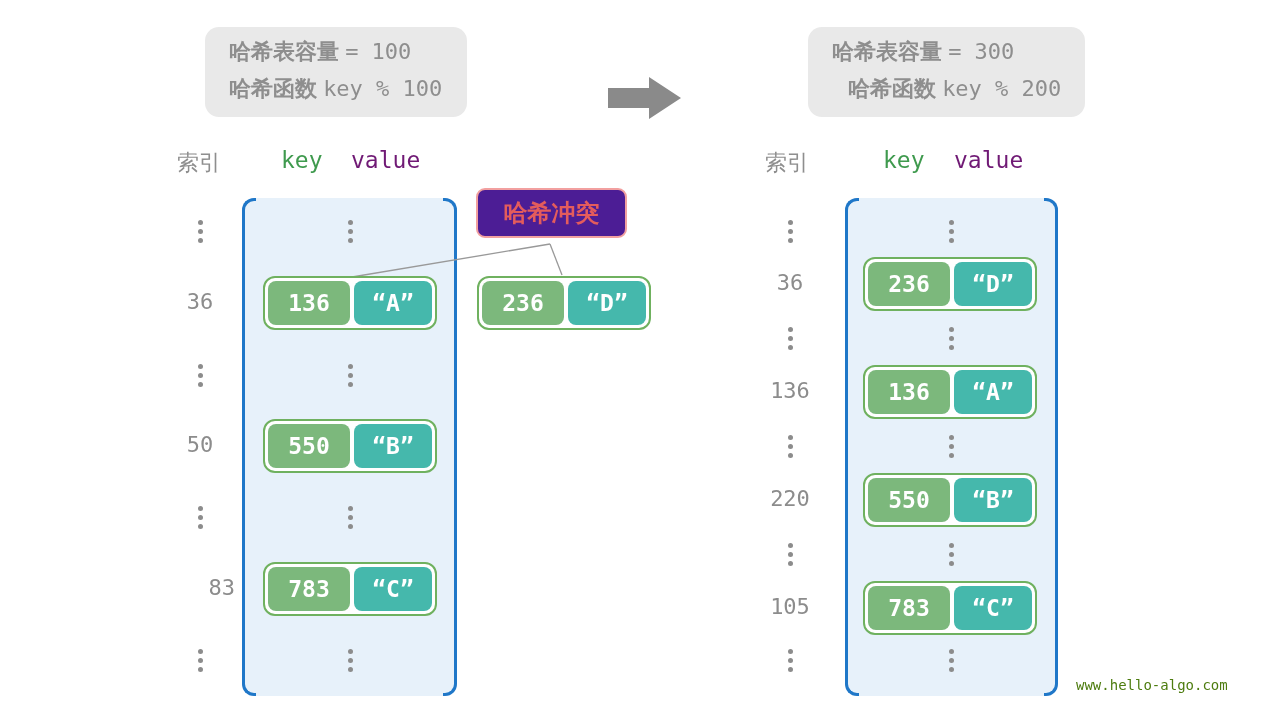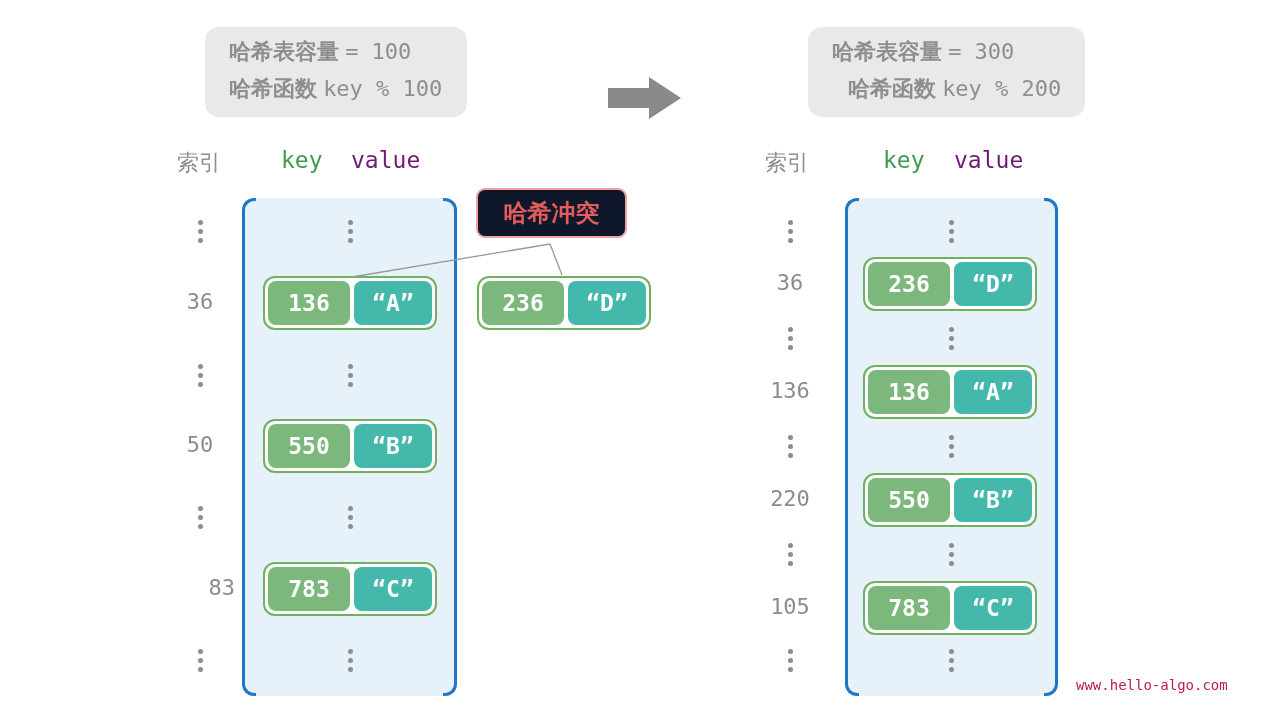--- a/index.html
+++ b/index.html
@@ -39,26 +39,26 @@
   
   .idx{position:absolute;width:70px;text-align:center;
        font-family:"DejaVu Sans Mono",monospace;font-size:22px;color:#8c8c8c;}
 
   
   .vdots{position:absolute;width:6px;display:flex;flex-direction:column;gap:4px;align-items:center;z-index:2;}
   .vdots i{width:5px;height:5px;border-radius:50%;background:#8c8c8c;display:block;}
 
   
   .collision{position:absolute;left:476px;top:188px;width:151px;height:50px;
-             background:#0f172a;border:2px solid #f2a0a0;border-radius:9px;box-sizing:border-box;
+             background:#4c1d95;border:2px solid #f2a0a0;border-radius:9px;box-sizing:border-box;
              display:flex;align-items:center;justify-content:center;
              color:#e45c5c;font-weight:bold;font-size:24px;z-index:3;}
 
   .watermark{position:absolute;left:1076px;top:677px;
-             font-family:"DejaVu Sans Mono",monospace;font-size:14px;color:#be185d;text-align:center;}
+             font-family:"DejaVu Sans Mono",monospace;font-size:14px;color:#4d7c0f;text-align:center;}
 
   svg.overlay{position:absolute;left:0;top:0;z-index:2;pointer-events:none;}
 </style>
 </head>
 <body>
 
 <div class="canvas">
 
   <div class="graybox" style="left:205px;top:27px;width:262px;height:90px;">
     <div class="gline" style="top:11px;">

